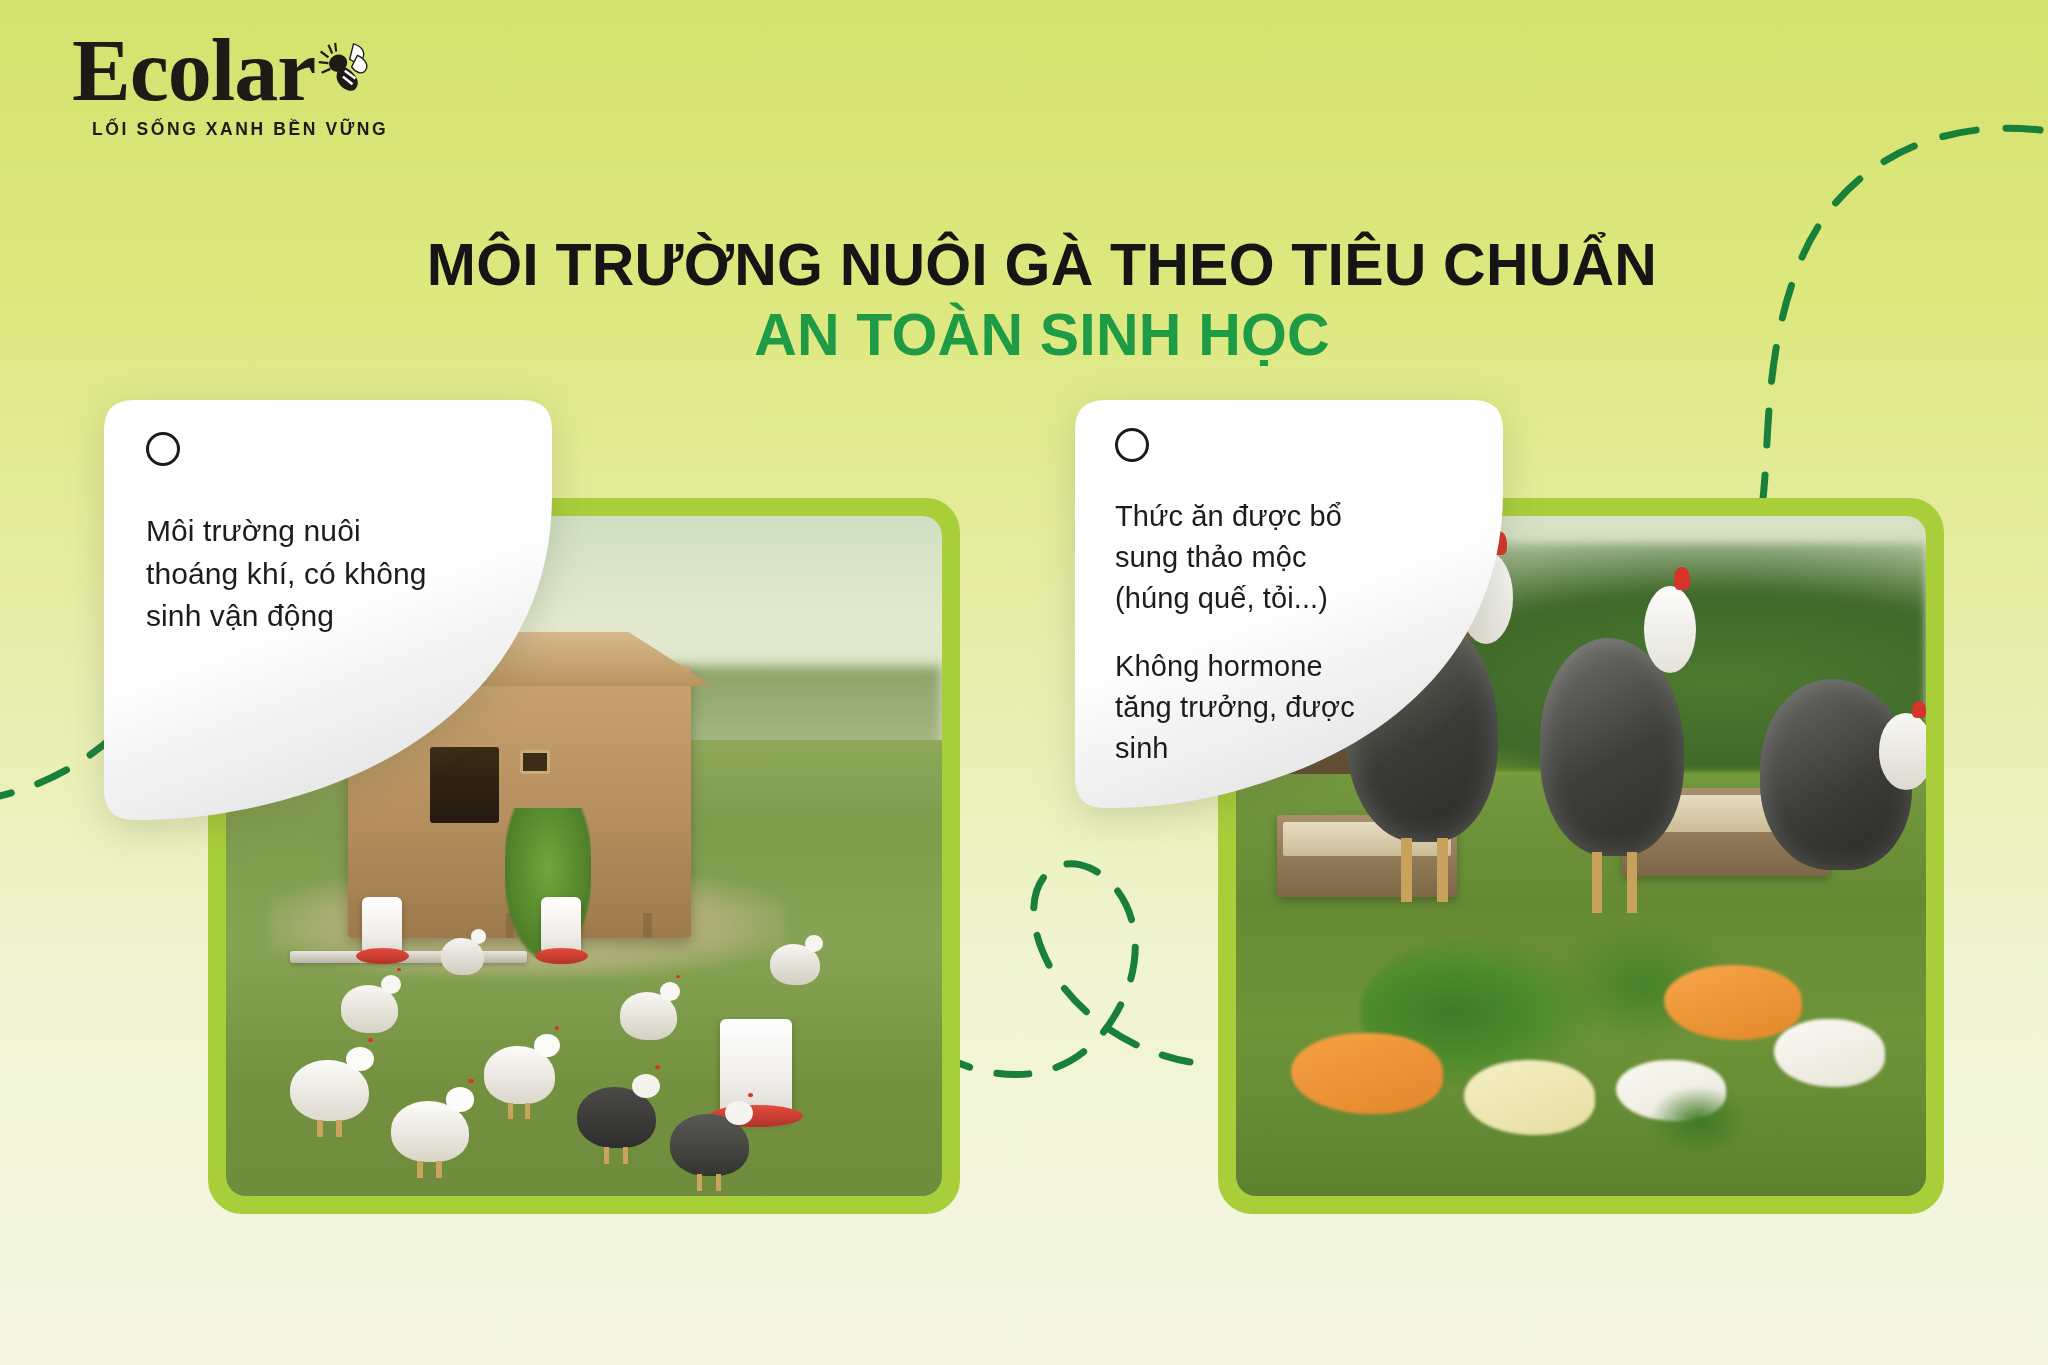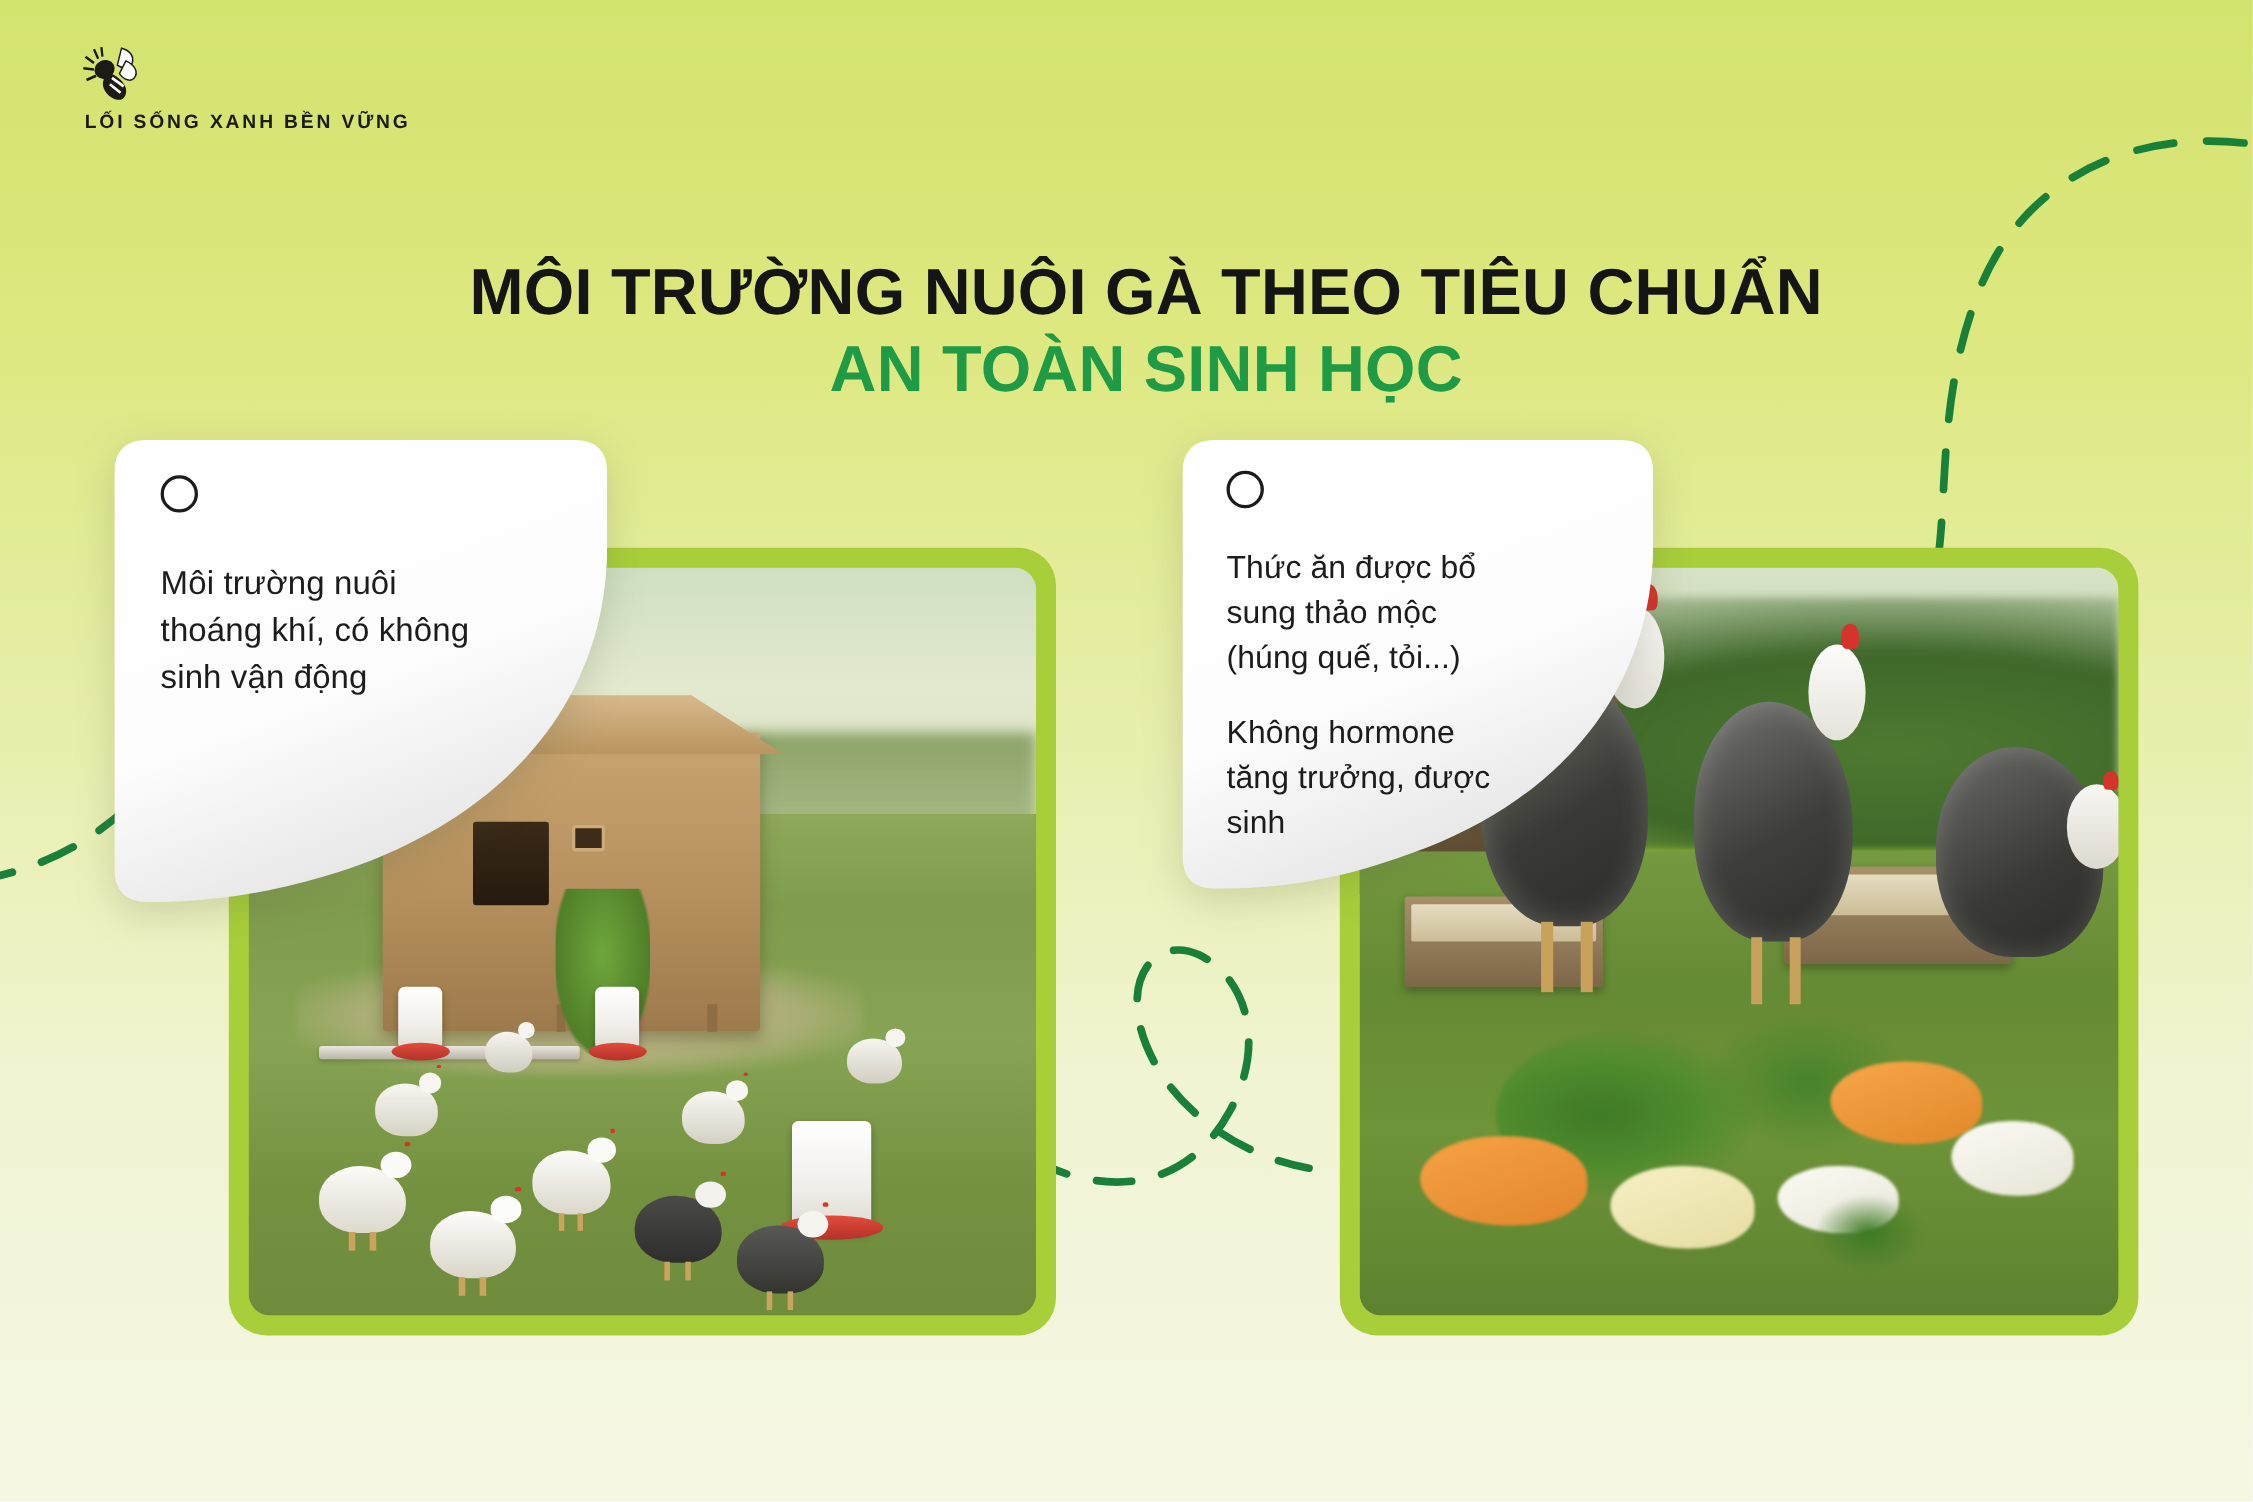--- a/index.html
+++ b/index.html
@@ -24,21 +24,21 @@
     color: #1e1b17;
     letter-spacing: -1px;
   }
   .logo-bee { width: 62px; height: 56px; margin-left: -6px; margin-top: 8px; }
   .logo-tag {
     font-size: 17.5px;
     font-weight: bold;
     letter-spacing: 2.6px;
     color: #1e1b17;
     margin-top: 6px;
-    margin-left: 5px;
+    margin-left: 20px;
     white-space: nowrap;
   }
 
   
   .title-wrap { position: absolute; top: 232px; left: 0; width: 2048px; text-align: center; z-index: 6; padding-left: 36px; }
   .title-line1 {
     font-size: 59px;
     font-weight: bold;
     color: #151515;
     letter-spacing: 0.2px;
@@ -161,20 +161,21 @@
 <body>
 
 <svg class="deco-svg" viewBox="0 0 2048 1365">
   <path d="M 2040 130 C 1930 118 1838 168 1800 262 C 1760 362 1772 452 1760 520" fill="none" stroke="#19803a" stroke-width="7" stroke-linecap="round" stroke-dasharray="34 30"></path>
   <path d="M 940 1055 C 1010 1090 1080 1080 1118 1010 C 1152 948 1132 888 1090 868 C 1050 850 1018 890 1042 950 C 1066 1010 1130 1052 1190 1062" fill="none" stroke="#19803a" stroke-width="7" stroke-linecap="round" stroke-dasharray="32 28"></path>
   <path d="M -20 800 C 40 790 90 762 128 722" fill="none" stroke="#19803a" stroke-width="7" stroke-linecap="round" stroke-dasharray="32 28"></path>
 </svg>
 
 <div class="logo">
   <div class="logo-row">
+    <div class="logo-word">Ecolar</div>
     <svg class="logo-bee" viewBox="0 0 64 58">
       <g fill="#1e1b17" stroke="#1e1b17" stroke-width="1.4">
         <path d="M46 6 C54 8 58 14 56 20 C54 25 47 26 42 22 Z" fill="#ffffff"></path>
         <path d="M50 18 C59 22 62 29 58 34 C55 38 48 36 44 30 Z" fill="#ffffff"></path>
         <ellipse cx="30" cy="26" rx="9" ry="8" transform="rotate(-28 30 26)"></ellipse>
         <path d="M35 30 C44 34 52 42 49 50 C46 57 36 54 31 46 C27 39 30 32 35 30 Z"></path>
         <path d="M37 34 L48 42 M35 40 L45 48" stroke="#ffffff" stroke-width="2.6"></path>
         <path d="M20 20 L12 14 M20 26 L10 25 M22 32 L13 36" stroke-width="2.4" fill="none"></path>
         <path d="M24 16 L20 7 M28 14 L27 5" stroke-width="2.2" fill="none"></path>
       </g>

